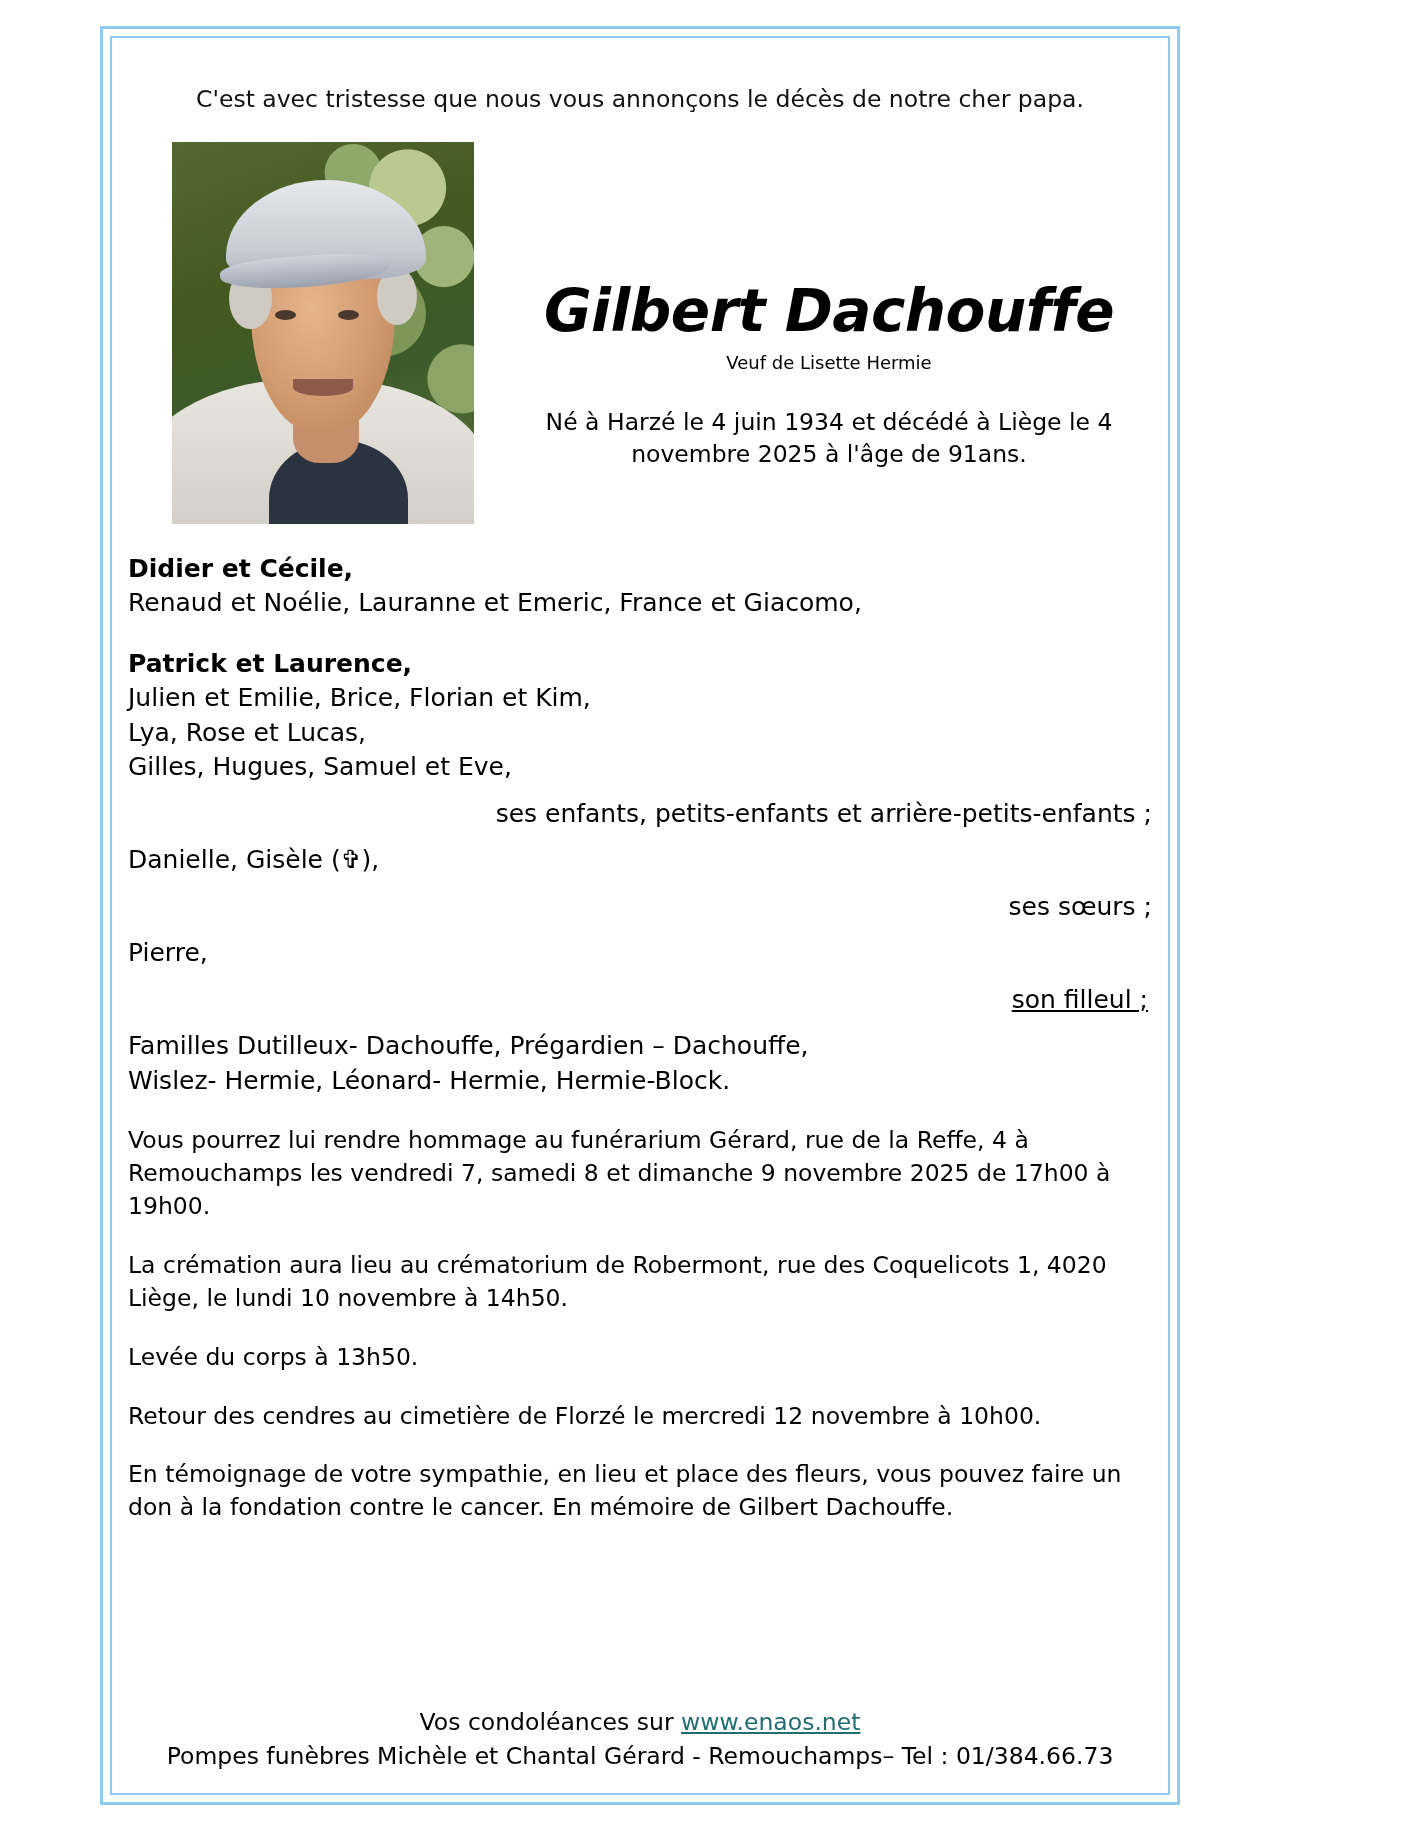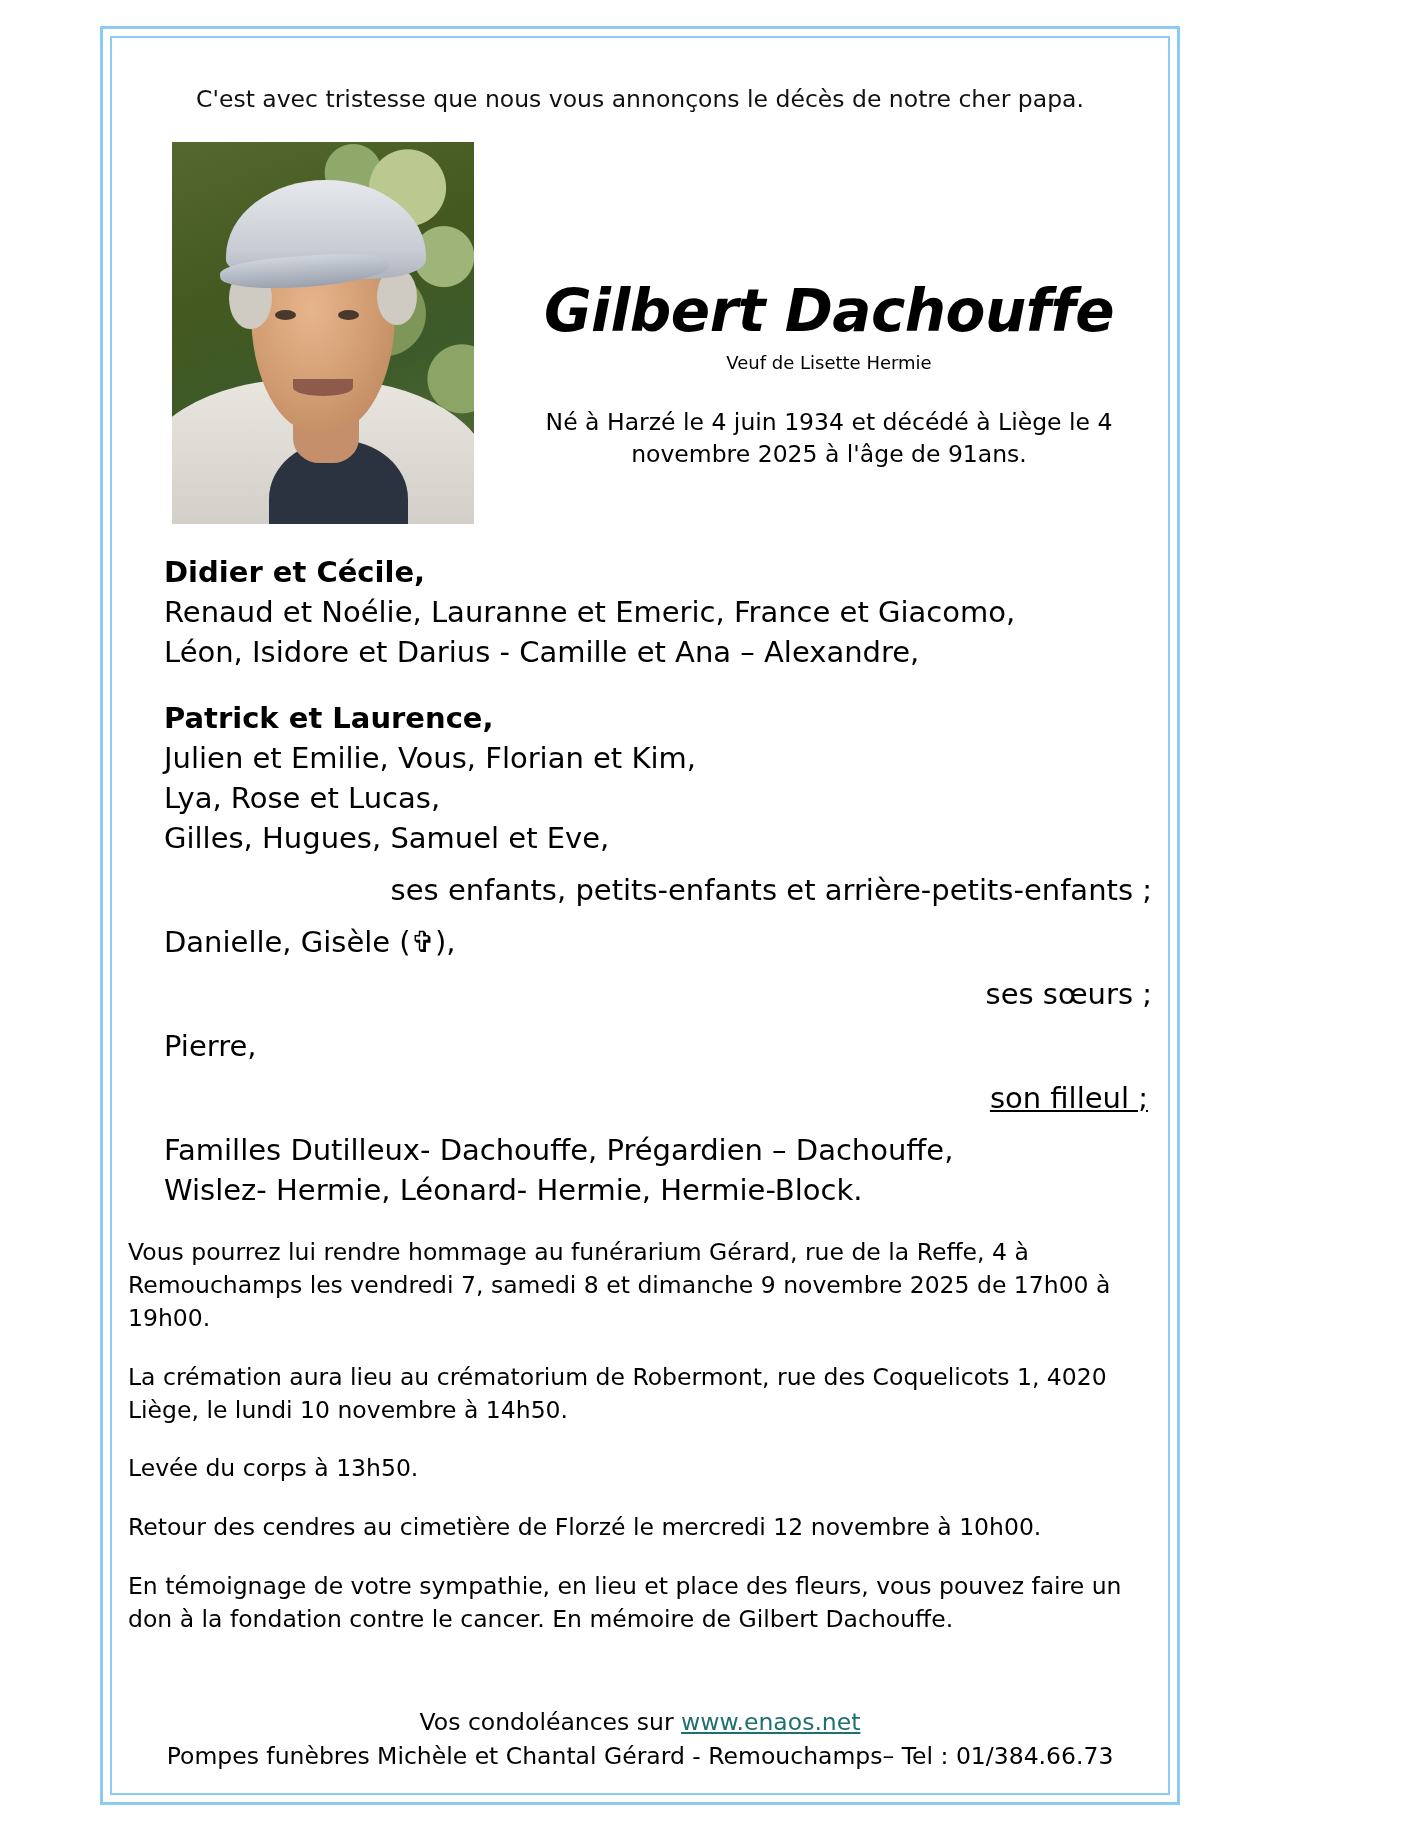--- a/index.html
+++ b/index.html
@@ -216,23 +216,22 @@
   }
   .birth-death {
     font-size: 23.5px;
     line-height: 1.35;
     margin-top: 34px;
     padding: 0 14px;
   }
 
   .body-block {
     margin-top: 28px;
-    font-size: 29px;
+    font-size: 25px;
     line-height: 1.38;
-    margin-left: 36px;
   }
   .group { margin-top: 26px; }
   .group:first-child { margin-top: 0; }
   .group-head { font-weight: bold; }
   .group-line { }
 
   .right-note {
     text-align: right;
     margin-top: 12px;
     margin-bottom: 12px;
@@ -299,26 +298,25 @@
         <div class="birth-death">Né à Harzé le 4 juin 1934 et décédé à Liège le 4 novembre 2025 à l'âge de 91ans.</div>
       </div>
 
     </div>
 
     <div class="body-block">
 
       <div class="group">
         <div class="group-head">Didier et Cécile,</div>
         <div class="group-line">Renaud et Noélie, Lauranne et Emeric, France et Giacomo,</div>
-        <div class="group-line">Léon, Isidore et Darius - Camille et Ana – Alexandre,</div>
       </div>
 
       <div class="group">
         <div class="group-head">Patrick et Laurence,</div>
-        <div class="group-line">Julien et Emilie, Vous, Florian et Kim,</div>
+        <div class="group-line">Julien et Emilie, Brice, Florian et Kim,</div>
         <div class="group-line">Lya, Rose et Lucas,</div>
         <div class="group-line">Gilles, Hugues, Samuel et Eve,</div>
       </div>
 
 
       <div class="right-note">ses enfants, petits-enfants et arrière-petits-enfants ;</div>
 
       <div class="group-line cross">Danielle, Gisèle (✞),</div>
       <div class="right-note">ses sœurs ;</div>
 

